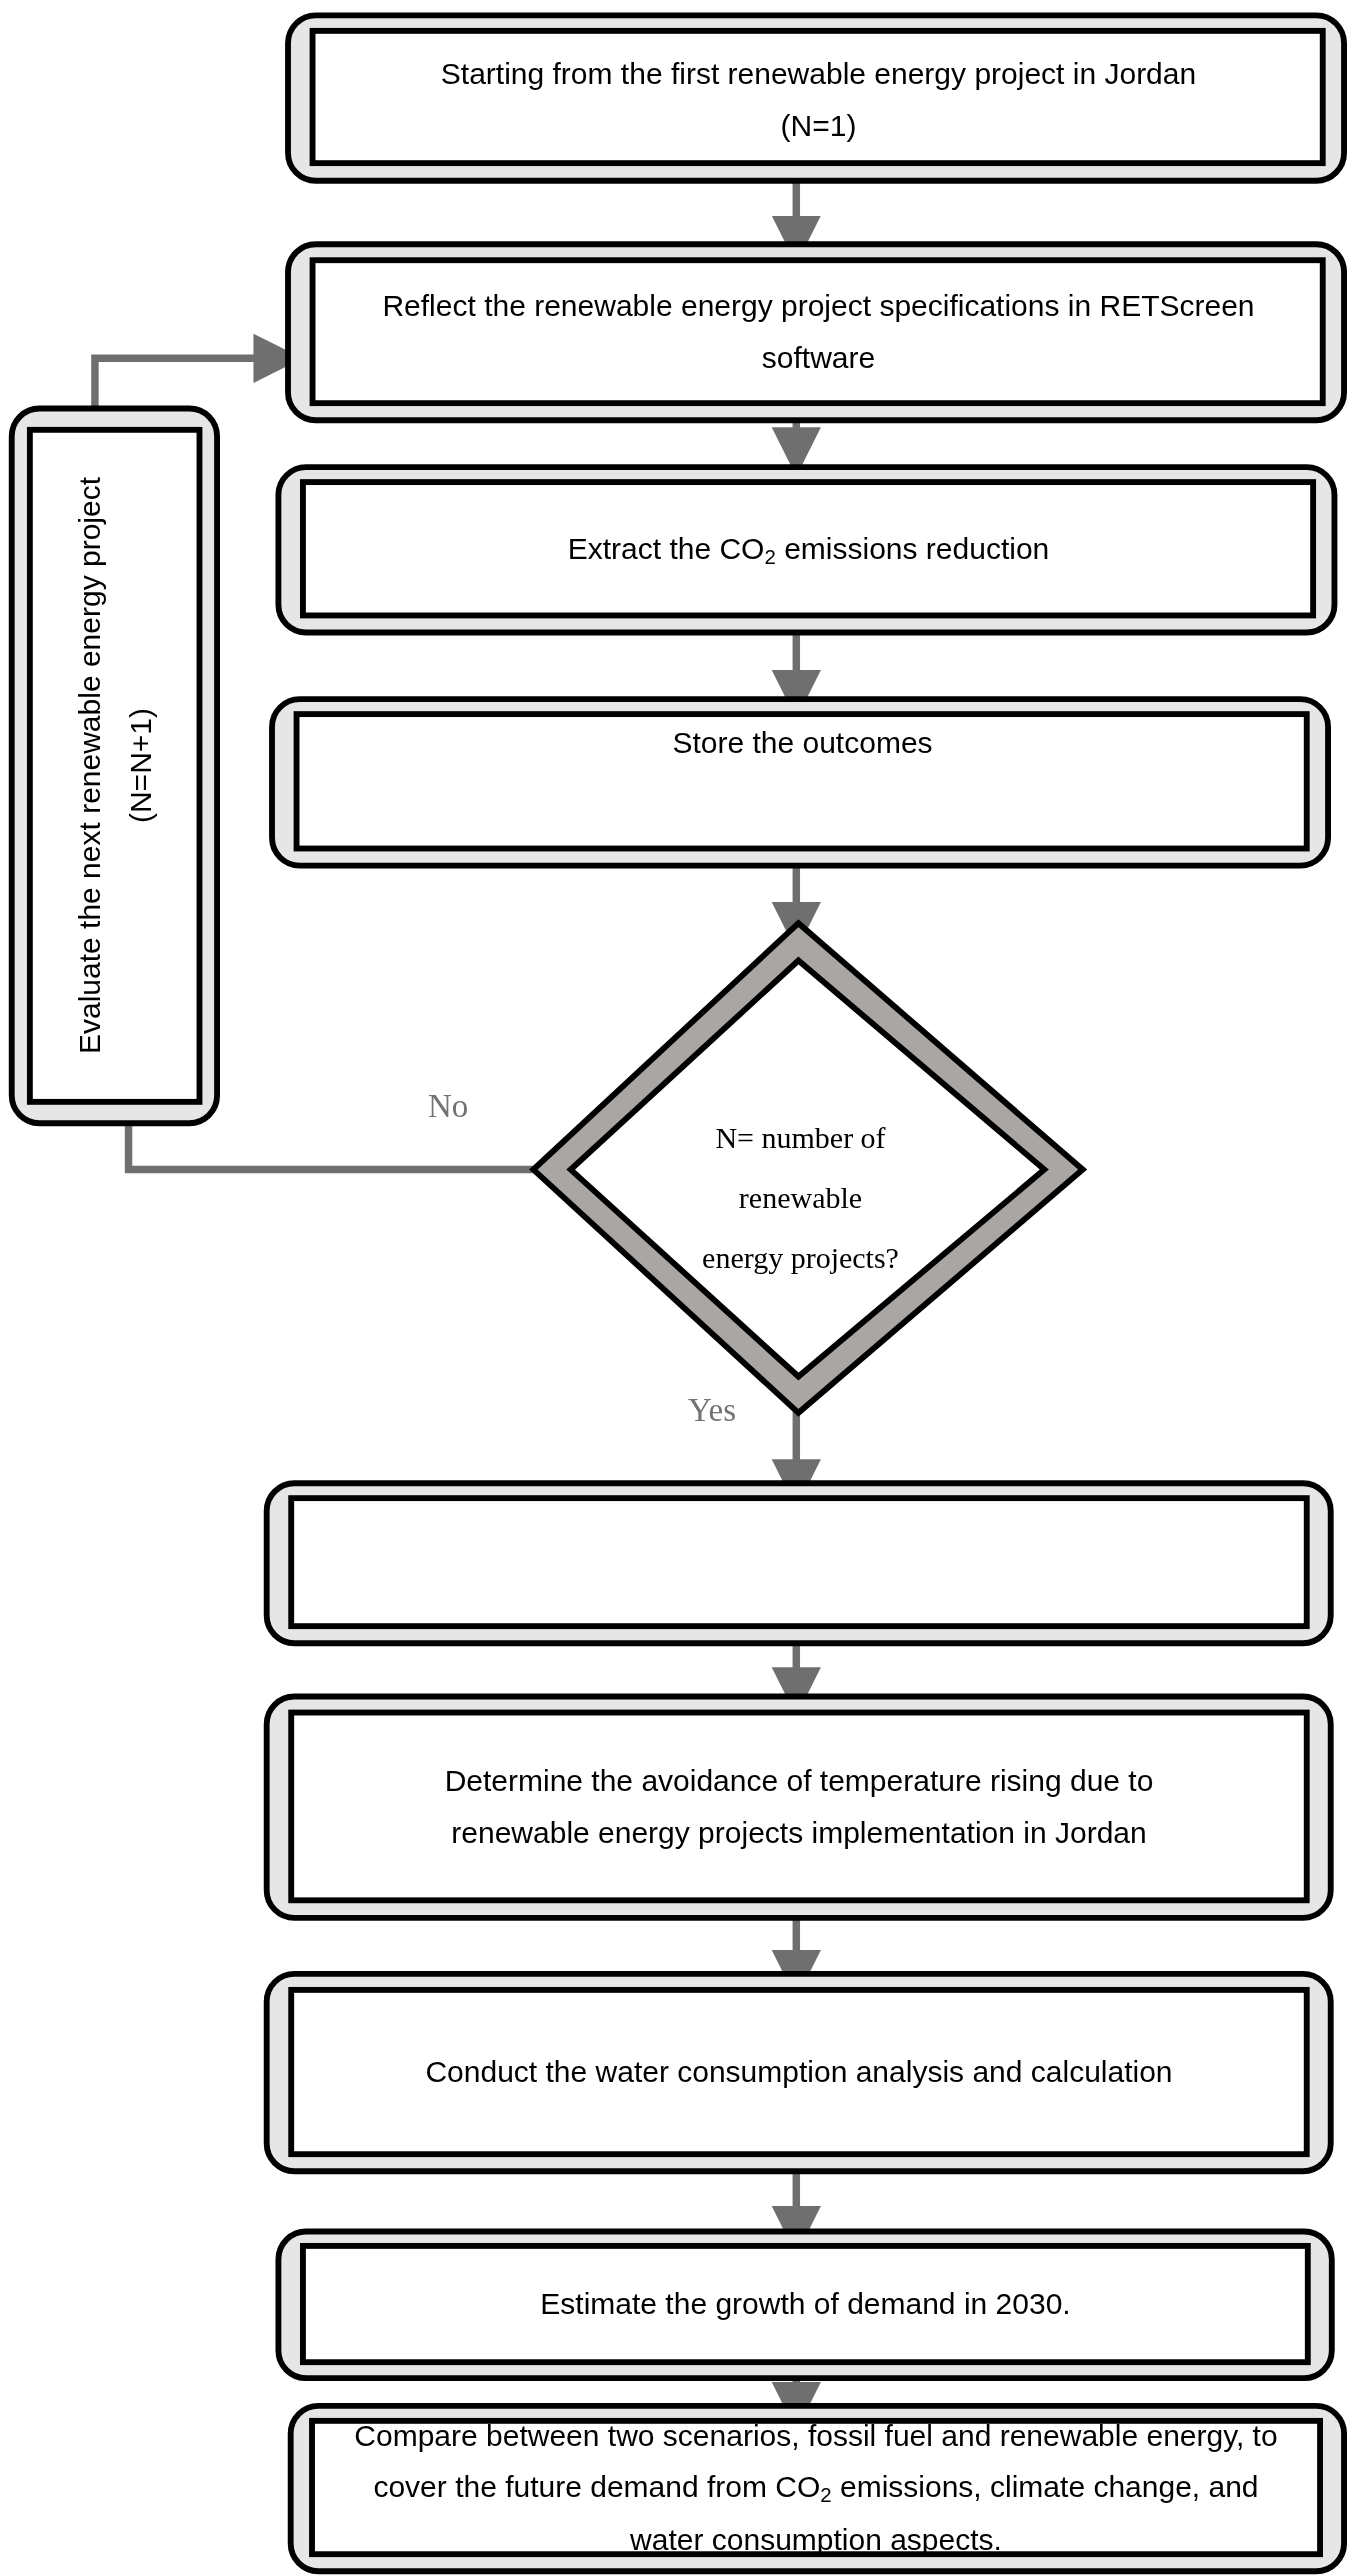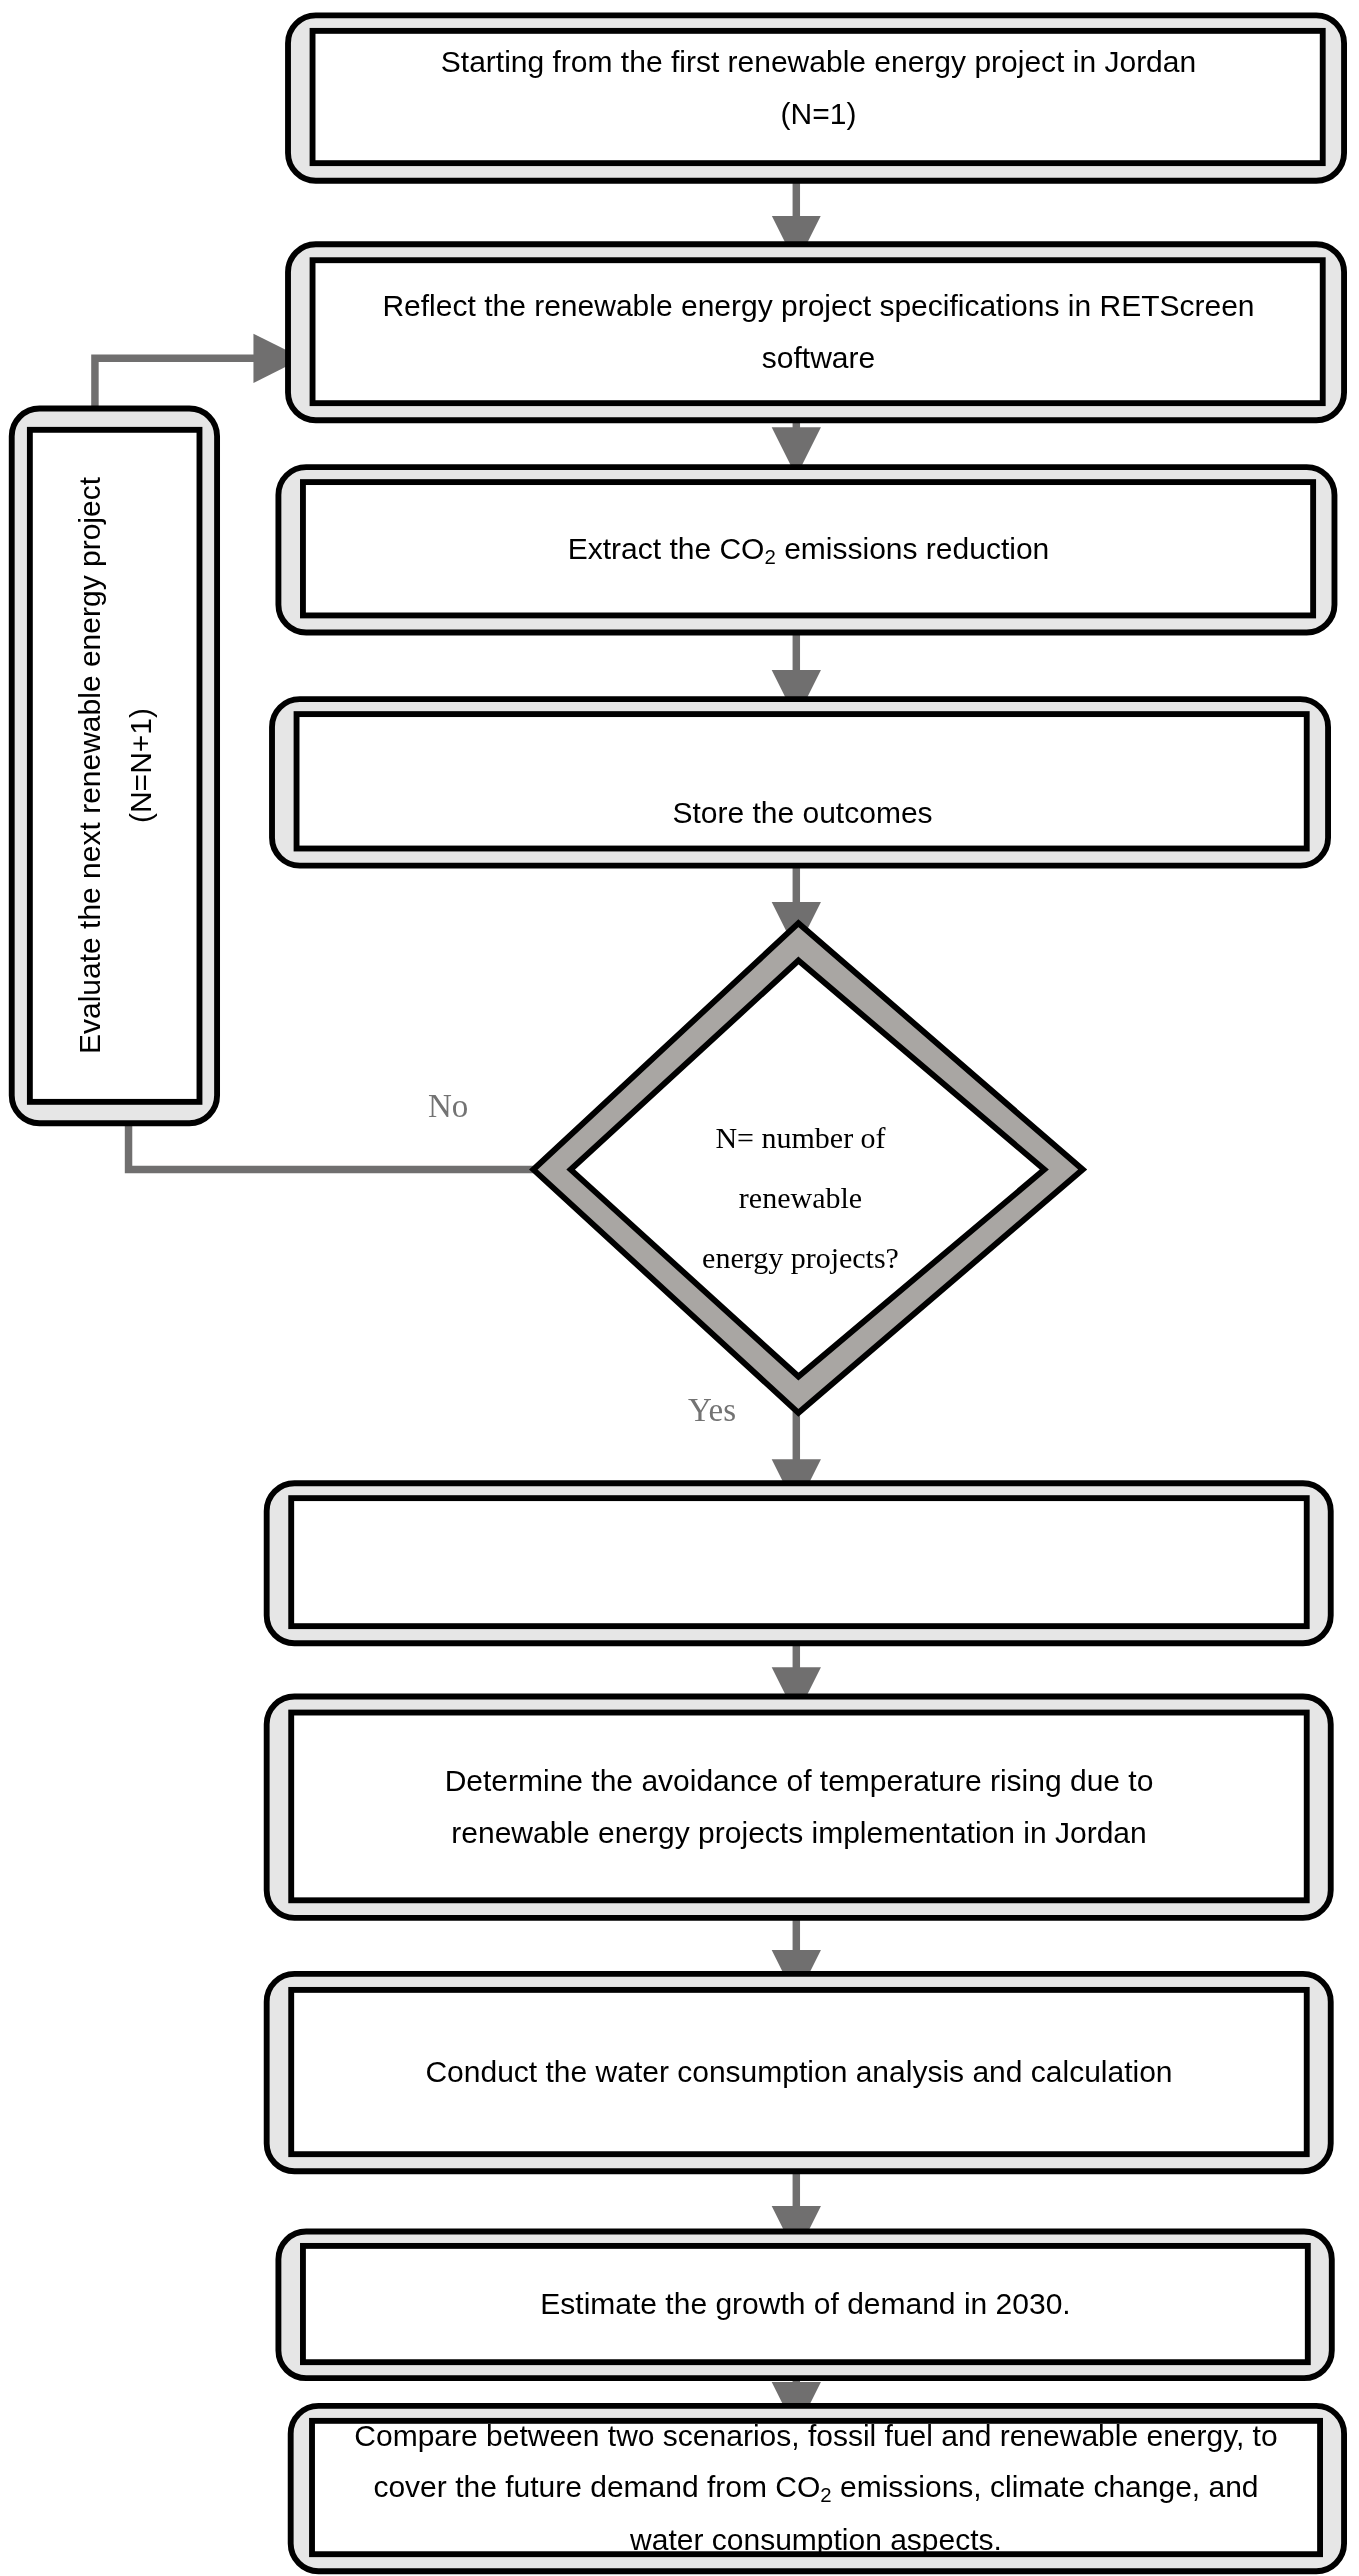--- a/index.html
+++ b/index.html
@@ -136,31 +136,31 @@
       <rect x="545" y="4510" width="1975" height="310" rx="52" ry="52" fill="#E6E6E6" stroke="#000000" stroke-width="11"></rect>
       <rect x="585" y="4538" width="1890" height="250" fill="#FFFFFF" stroke="#000000" stroke-width="11"></rect>
     </g>
 
     <g>
       <rect x="22" y="765" width="385" height="1340" rx="52" ry="52" fill="#E6E6E6" stroke="#000000" stroke-width="11"></rect>
       <rect x="56" y="805" width="318" height="1260" fill="#FFFFFF" stroke="#000000" stroke-width="11"></rect>
     </g>
   </svg>
 
-  <div class="nodeText" style="left:313px; top:22px; width:1011px; height:132px;">Starting from the first renewable energy project in Jordan
+  <div class="nodeText" style="left:313px; top:34px; width:1011px; height:132px;">Starting from the first renewable energy project in Jordan
 (N=1)</div>
 
   <div class="nodeText" style="left:313px; top:260px; width:1011px; height:143px;">Reflect the renewable energy project specifications in RETScreen
 software</div>
 
   <div class="nodeText" style="left:303px; top:483px; width:1011px; height:133px;">
     <span><span>Extract the CO</span><sub>2</sub><span> emissions reduction</span></span>
   </div>
 
-  <div class="nodeText" style="left:297px; top:746px; width:1011px; height:134px;">Store the outcomes</div>
+  <div class="nodeText" style="left:297px; top:676px; width:1011px; height:134px;">Store the outcomes</div>
 
   <div class="nodeText" style="left:630px; top:1076px; width:341px; height:243px; line-height:2.0;font-family:Liberation Serif, serif;">N= number of
 renewable
 energy projects?</div>
 
 
   <div class="nodeText" style="left:291px; top:1990px; width:1016px; height:164px;">Conduct the water consumption analysis and calculation</div>
 
   <div class="nodeText" style="left:291px; top:1713px; width:1016px; height:188px;">Determine the avoidance of temperature rising due to
 renewable energy projects implementation in Jordan</div>

